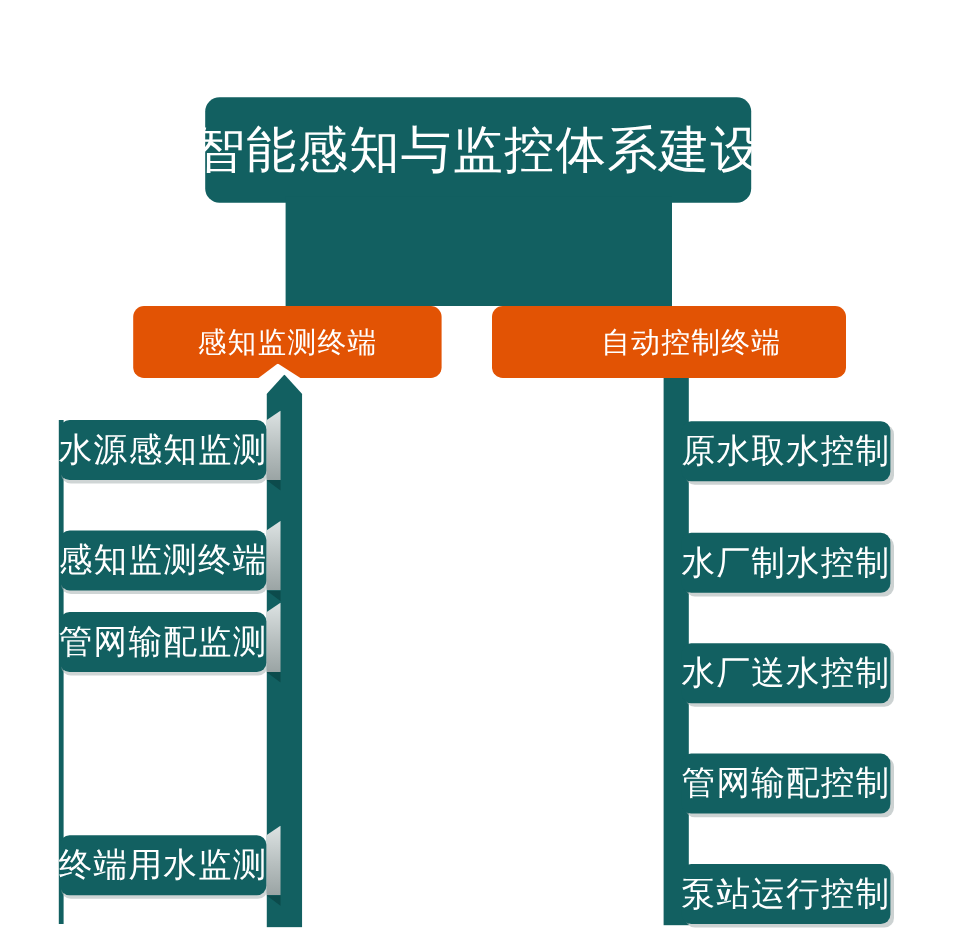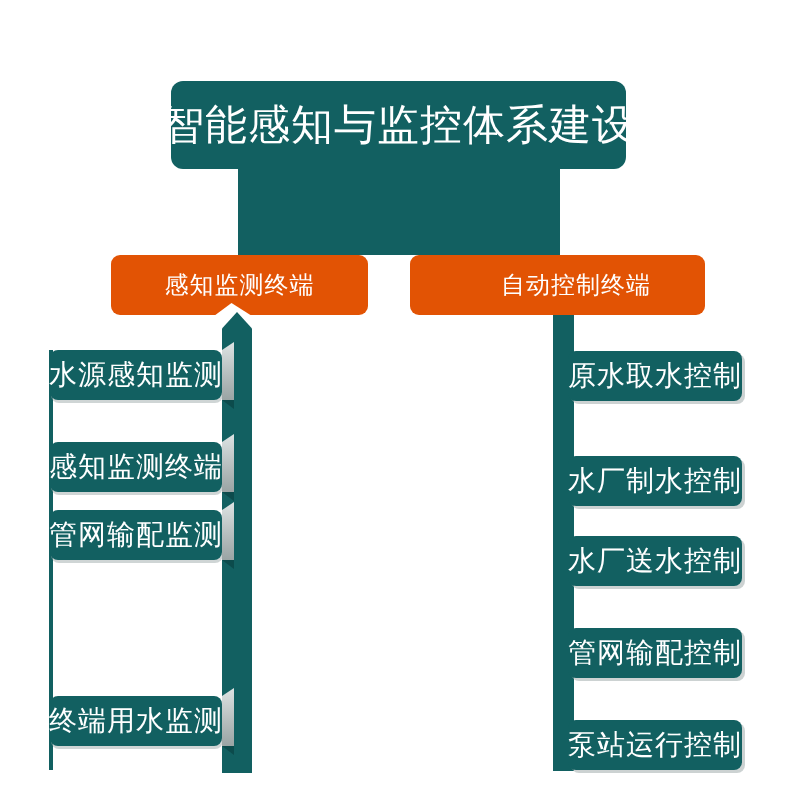--- a/index.html
+++ b/index.html
@@ -118,21 +118,21 @@
   <div class="node left" style="top:474px">
     <span>管网输配监测</span>
   </div>
   <div class="node left" style="top:660px">
     <span>终端用水监测</span>
   </div>
 
   <div class="node right" style="top:315px">
     <span>原水取水控制</span>
   </div>
-  <div class="node right" style="top:420px">
+  <div class="node right" style="top:408px">
     <span>水厂制水控制</span>
   </div>
   <div class="node right" style="top:500px">
     <span>水厂送水控制</span>
   </div>
   <div class="node right" style="top:592px">
     <span>管网输配控制</span>
   </div>
   <div class="node right" style="top:684px">
     <span>泵站运行控制</span>

